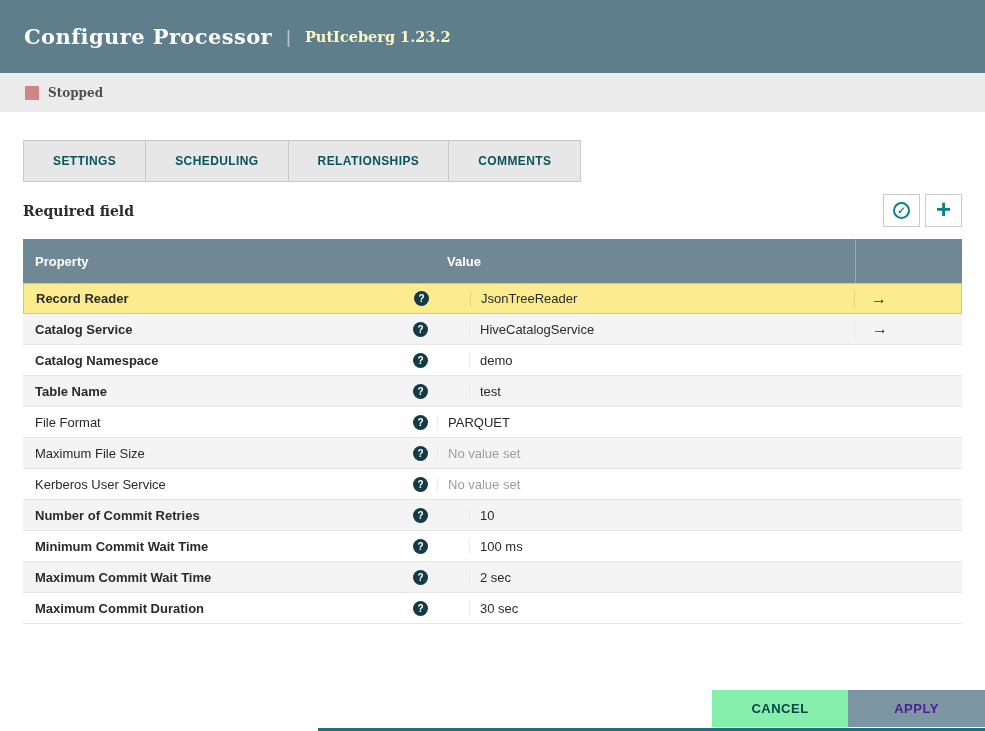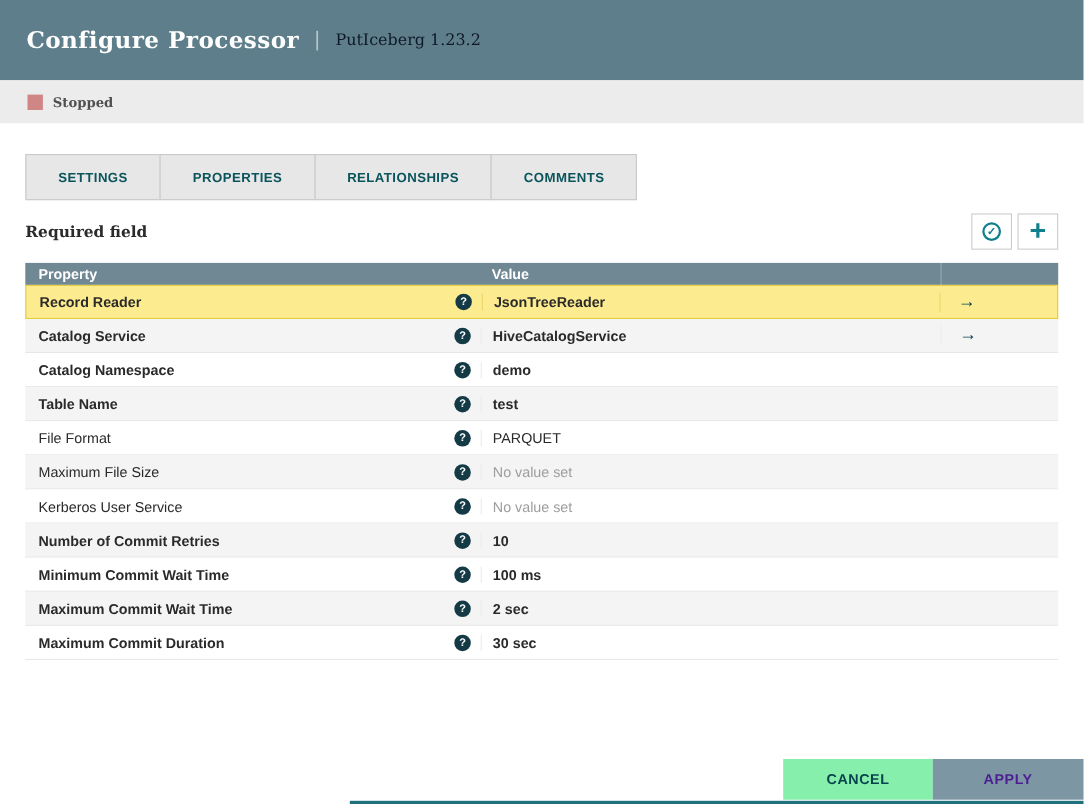--- a/index.html
+++ b/index.html
@@ -5,21 +5,21 @@
   * { margin:0; padding:0; box-sizing:border-box; }
   html,body { width:985px; height:731px; }
   body { font-family:"Liberation Sans", sans-serif; background:#fff; position:relative; overflow:hidden; }
 
   .dialog { position:absolute; inset:0; }
 
   
   .dlg-header { height:73px; background:var(--header-bg,#5d7e8a); display:flex; align-items:center; padding:0 24px; }
   .dlg-title { font-family:"DejaVu Serif", serif; font-weight:bold; font-size:21px; color:#ffffff; letter-spacing:.4px; }
   .dlg-sep { color:rgba(255,255,255,.55); font-size:19px; margin:0 14px; }
-  .dlg-subtitle { font-family:"DejaVu Serif", serif; font-size:14.5px; color:#0f172a; }
+  .dlg-subtitle { font-family:"DejaVu Serif", serif; font-size:14.5px; color:#fef9c3;font-weight:bold; }
 
   
   .status-bar { height:39px; background:#ececec; display:flex; align-items:center; padding:0 25px; }
   .status-square { width:14px; height:14px; background:var(--stopped-color,#d18686); margin-right:9px; flex:none; }
   .status-label { font-family:"DejaVu Serif", serif; font-weight:bold; font-size:12px; color:#4f4f4f; }
 
   .content { padding:23px 23px 0; }
 
   
   .tabs { display:flex; align-items:flex-end; height:47px; }
@@ -33,35 +33,35 @@
   .required-label { font-family:"DejaVu Serif", serif; font-weight:bold; font-size:14px; color:#2b2b2b; }
   .toolbar-buttons { display:flex; gap:5px; }
   .icon-btn { width:37px; height:33px; background:#fff; border:1px solid #ccc; display:flex; align-items:center; justify-content:center; cursor:pointer; }
   .check-circle-icon { width:17px; height:17px; border:2px solid var(--accent-teal,#0e7f8c); border-radius:50%;
                        color:var(--accent-teal,#0e7f8c); font-size:10px; font-weight:bold;
                        display:flex; align-items:center; justify-content:center; }
   .plus-icon { color:var(--accent-teal,#0e7f8c); font-size:26px; font-weight:bold; line-height:1; margin-top:-3px; }
 
   
   .table { width:100%; }
-  .thead { display:flex; height:20px; background:var(--table-header-bg,#6f8893); color:#fff; font-weight:bold; font-size:13px; align-items:stretch; }
+  .thead { display:flex; height:44px; background:var(--table-header-bg,#6f8893); color:#fff; font-weight:bold; font-size:13px; align-items:stretch; }
   .th { display:flex; align-items:center; }
   .th-property { width:414px; padding-left:12px; }
   .th-value { flex:1; padding-left:10px; }
   .th-link { width:107px; border-left:1px solid rgba(255,255,255,.28); }
 
   .tr { display:flex; height:31px; align-items:center; border-bottom:1px solid #e7e7e7; background:#fff; font-size:13px; color:#2a2a2a; }
   .tbody .tr:nth-child(even) { background:#f4f4f4; }
   .td { display:flex; align-items:center; }
   .td-property { width:414px; justify-content:space-between; padding:0 9px 0 12px; }
   .required .prop-name { font-weight:bold; }
   .help-icon { width:15px; height:15px; border-radius:50%; background:var(--help-icon-color,#143b45); color:#fff;
                font-size:10px; font-weight:bold; display:flex; align-items:center; justify-content:center; cursor:pointer; flex:none; }
   .td-value { flex:1; padding-left:10px; border-left:1px solid #ececec; cursor:pointer; }
-  .required .td-value { font-weight:bold; }
+  .required .td-value { font-weight:normal;margin-left:32px; }
   .no-value .td-value { color:#9d9d9d; font-weight:normal; }
   .td-link { width:107px; padding-left:16px; border-left:1px solid #ececec; }
   .goto-icon { color:var(--dark-teal,#07434d); font-size:16px; font-weight:bold; cursor:pointer; }
 
   .tr.selected { background:var(--selected-row-bg,#fcec8f); border:1px solid var(--selected-row-border,#e3cc3f); }
   .tr.selected .td-value, .tr.selected .td-link { border-left-color:#e9d768; }
 
   
   .footer { position:absolute; bottom:4px; right:0; display:flex; }
   .btn { height:37px; border:none; font-family:"Liberation Sans", sans-serif; font-size:13px; font-weight:bold; letter-spacing:.5px; cursor:pointer; }
@@ -83,21 +83,21 @@
 
   <div class="status-bar">
     <span class="status-square"></span>
     <span class="status-label">Stopped</span>
   </div>
 
   <div class="content">
 
     <div class="tabs">
         <div class="tab">SETTINGS</div>
-        <div class="tab">PROPERTIES</div>
+        <div class="tab">SCHEDULING</div>
         <div class="tab">RELATIONSHIPS</div>
         <div class="tab">COMMENTS</div>
       </div>
 
     <div class="toolbar">
       <span class="required-label">Required field</span>
       <div class="toolbar-buttons">
         <button class="icon-btn">
           <span class="check-circle-icon">✓</span>
         </button>

